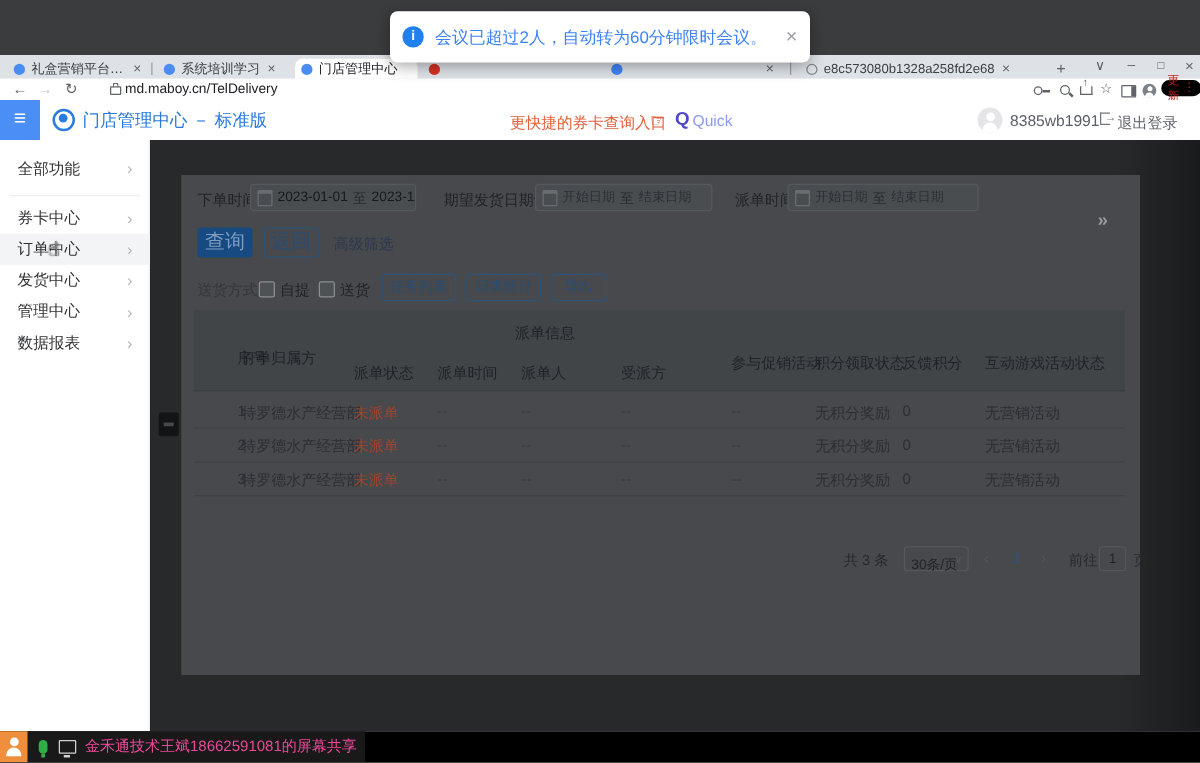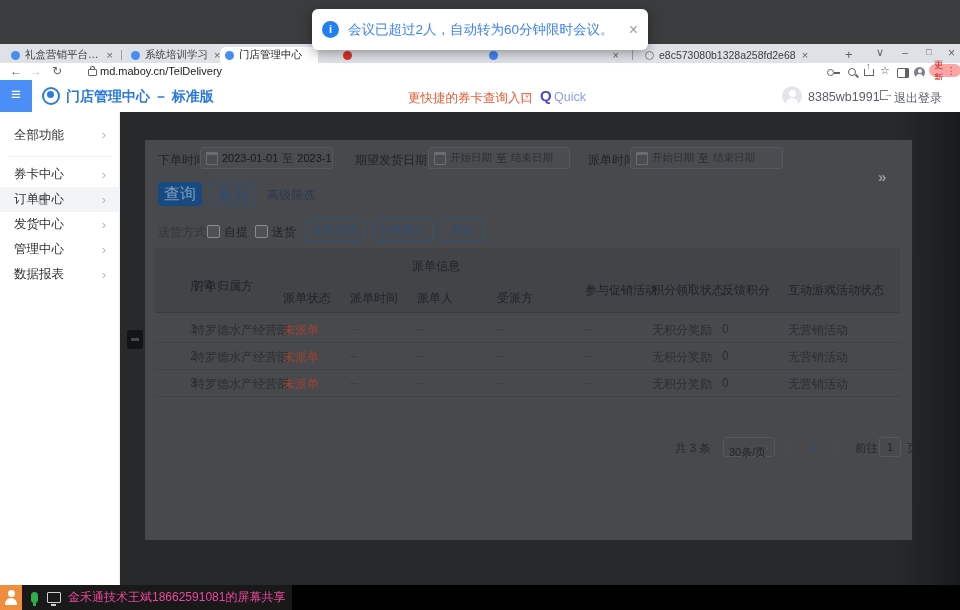--- a/index.html
+++ b/index.html
@@ -46,31 +46,31 @@
   .magic{position:absolute;left:848px;top:5px;width:6px;height:6px;border:1.5px solid #5f6368;border-radius:50%;}
   .magic::after{content:"";position:absolute;left:6px;top:6px;width:4px;height:1.5px;background:#5f6368;transform:rotate(45deg);}
   .shareic{position:absolute;left:864px;top:6px;width:8px;height:6px;border:1.5px solid #5f6368;border-top:none;}
   .shareic::after{content:"↑";position:absolute;left:1px;top:-8px;font-size:9px;color:#5f6368;}
   .staric{position:absolute;left:880px;top:1px;font-size:11px;color:#5f6368;}
   .panelic{position:absolute;left:897px;top:5px;width:10px;height:8px;border:1.5px solid #5f6368;border-radius:1px;}
   .panelic::after{content:"";position:absolute;right:0;top:0;width:3px;height:8px;background:#5f6368;}
   .profic{position:absolute;left:914px;top:4px;width:11px;height:11px;border-radius:50%;background:#7d818a;}
   .profic::before{content:"";position:absolute;left:3.5px;top:2px;width:4px;height:4px;border-radius:50%;background:#fff;}
   .profic::after{content:"";position:absolute;left:2px;top:6.5px;width:7px;height:4px;border-radius:4px 4px 0 0;background:#fff;}
-  .updpill{position:absolute;left:929px;top:1px;height:13px;background:#fca5a5;border-radius:7px;
+  .updpill{position:absolute;left:929px;top:1px;height:13px;background:#000000;border-radius:7px;
     color:#c5221f;font-size:9.5px;line-height:13px;padding:0 5px;display:flex;align-items:center;gap:3px;}
 
   
   .apphead{left:0;top:80px;width:960px;height:32px;background:#fff;border-bottom:1px solid #f0f1f3;}
   .burger{position:absolute;left:0;top:0;width:32px;height:32px;background:#4b8ef6;color:#fff;
     font-size:17px;text-align:center;line-height:30px;}
   .logo{position:absolute;left:42px;top:7px;width:18px;height:18px;border:2px solid #2b7ce0;
     border-radius:50%;box-sizing:border-box;}
   .logo::after{content:"";position:absolute;left:3px;top:2px;width:7px;height:7px;border-radius:50%;background:#2b7ce0;}
-  .apptitle{position:absolute;left:66px;top:8px;font-size:14px;font-weight:bold;color:#2878dd;white-space:nowrap;}
+  .apptitle{position:absolute;left:66px;top:8px;font-size:14px;font-weight:normal;color:#2878dd;white-space:nowrap;}
   .promo{position:absolute;left:408px;top:10px;font-size:12.5px;color:#e55c35;white-space:nowrap;}
   .handic{position:absolute;left:520px;top:8px;font-size:14px;color:#d8502f;}
   .qic{position:absolute;left:540px;top:7px;font-size:15px;font-weight:bold;color:#4f46c8;}
   .quick{position:absolute;left:554px;top:10px;font-size:12.5px;color:#8a9bf2;}
   .hd-avatar{position:absolute;left:782px;top:6px;width:20px;height:20px;border-radius:50%;background:#e3e5e8;overflow:hidden;}
   .hd-avatar::before{content:"";position:absolute;left:6.5px;top:4px;width:7px;height:7px;border-radius:50%;background:#fff;}
   .hd-avatar::after{content:"";position:absolute;left:4px;top:12px;width:12px;height:8px;border-radius:6px 6px 0 0;background:#fff;}
   .uname{position:absolute;left:808px;top:10px;font-size:12.5px;color:#5a5e66;}
   .outic{position:absolute;left:880px;top:10px;width:8px;height:10px;border:1.5px solid #74777c;border-right:none;box-sizing:border-box;}
   .outic::after{content:"→";position:absolute;left:3px;top:-2px;font-size:9px;color:#74777c;}
@@ -160,21 +160,21 @@
       <span class="fav"></span>
       <span class="tab-title">礼盒营销平台管理中心</span>
       <span class="tab-x">×</span>
     </div>
     <div class="tab-sep" style="left:121px;"></div>
     <div class="tab" style="left:126px;width:106px;">
       <span class="fav"></span>
       <span class="tab-title">系统培训学习</span>
       <span class="tab-x">×</span>
     </div>
-    <div class="tab active" style="left:220px;width:98px;">
+    <div class="tab active" style="left:236px;width:98px;">
       <span class="fav"></span>
       <span class="tab-title">门店管理中心</span>
     </div>
     <div class="tab" style="left:338px;width:140px;">
       <span class="fav red"></span>
       <span class="tab-title"></span>
     </div>
     <div class="tab" style="left:484px;width:140px;">
       <span class="fav blue"></span>
       <span class="tab-x" style="margin-left:auto;">×</span>

